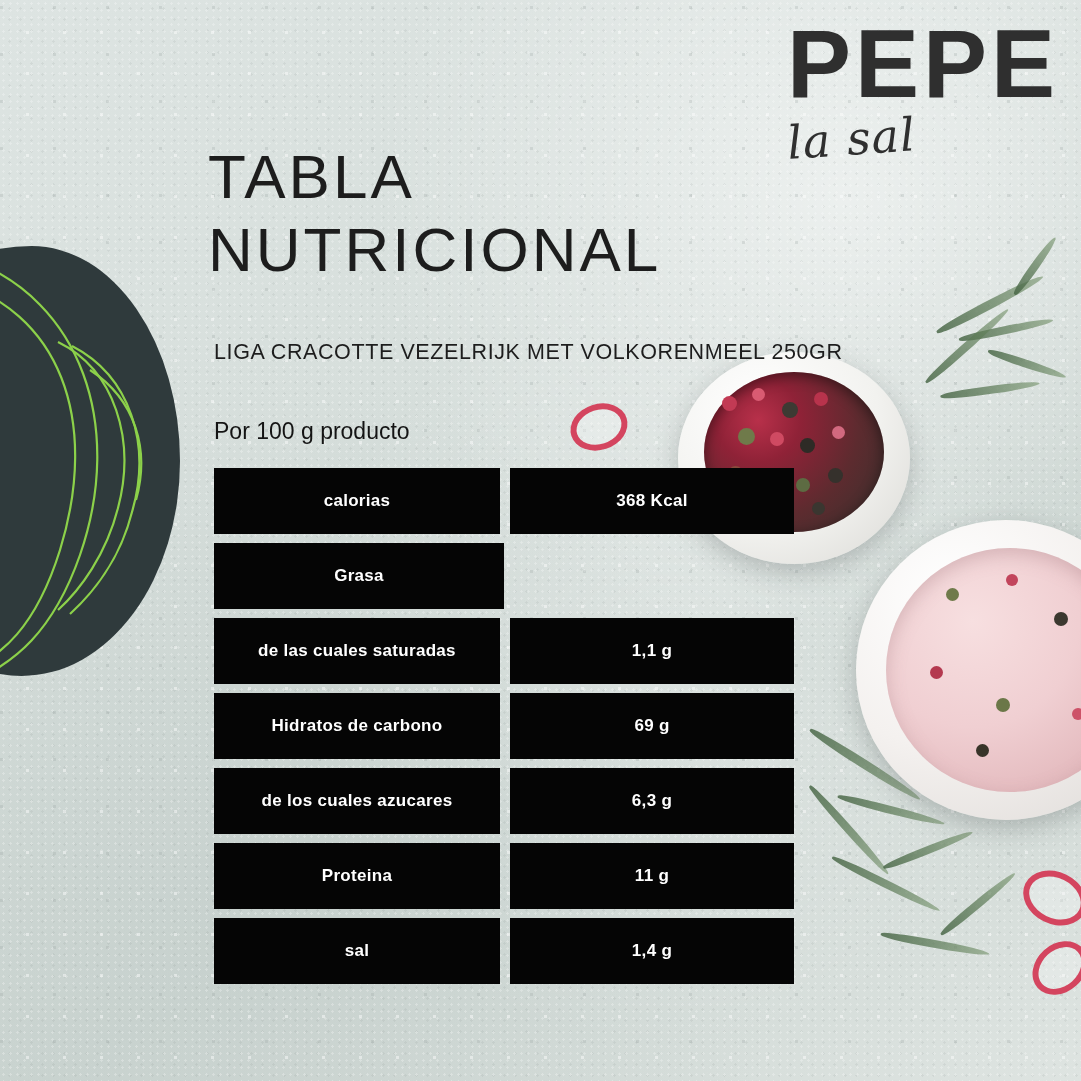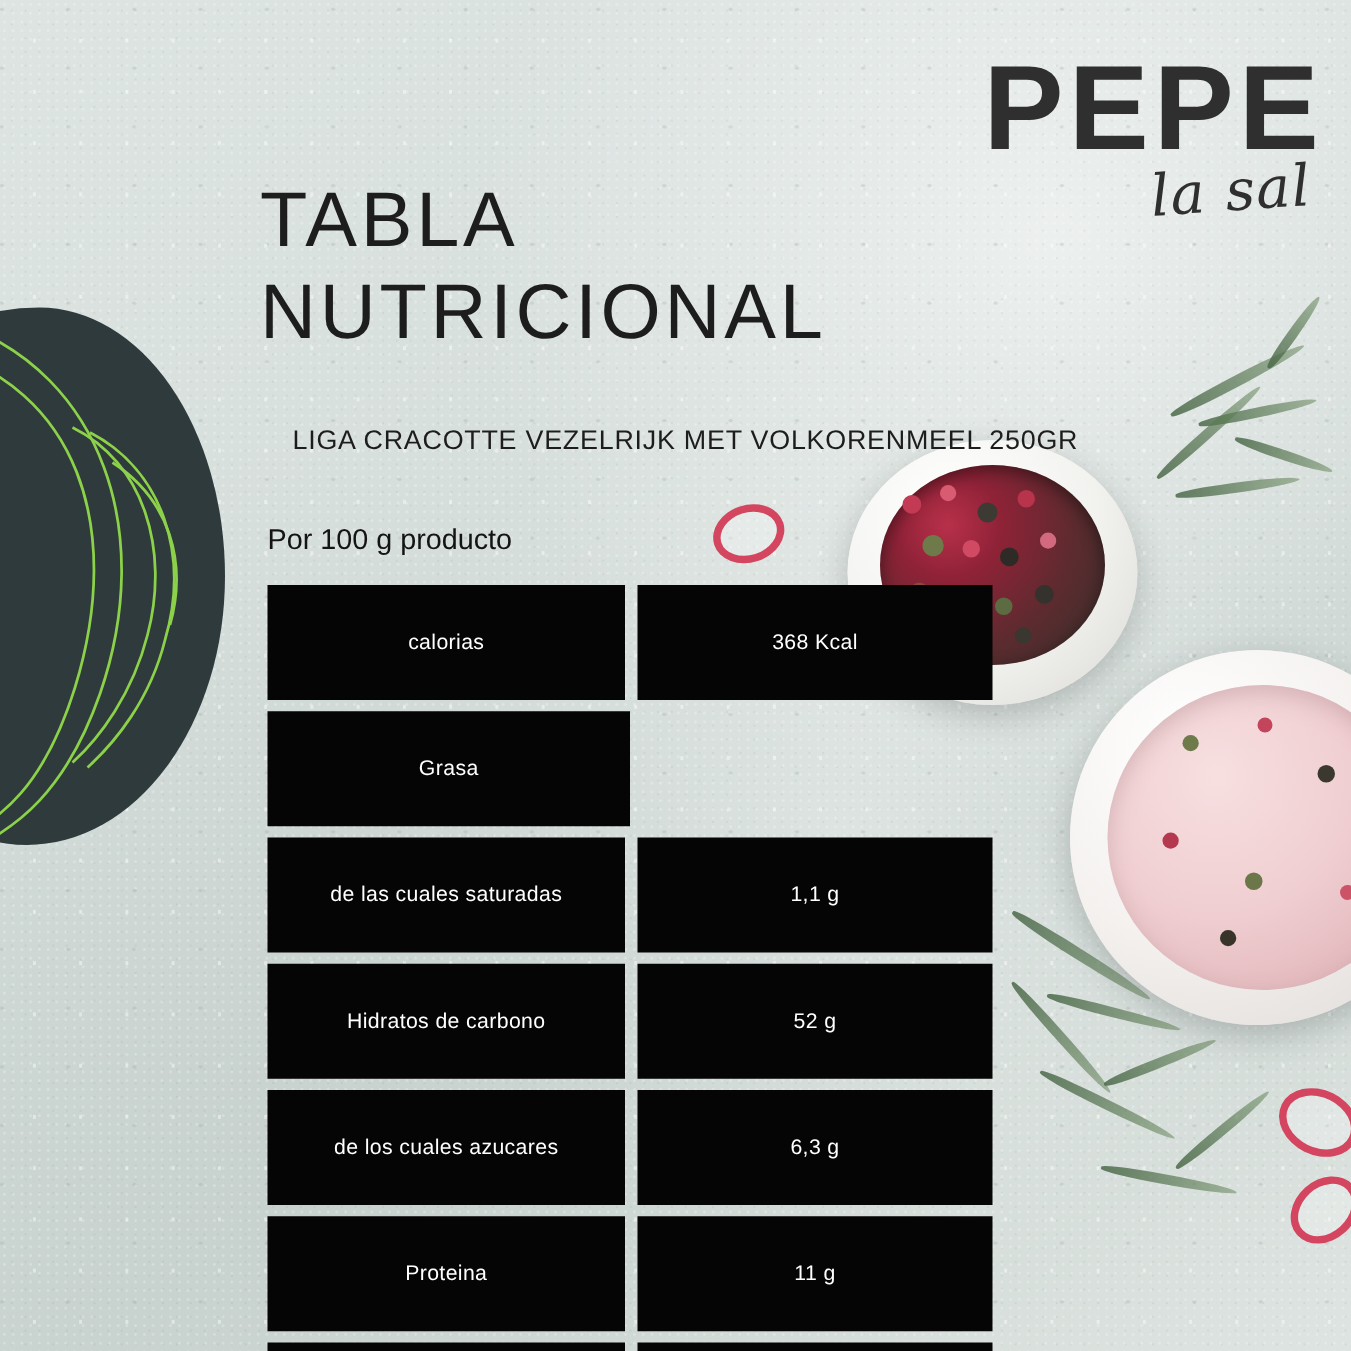--- a/index.html
+++ b/index.html
@@ -117,22 +117,20 @@
     width: 300px;
     height: 430px;
     pointer-events: none;
   }
 
   
   .brand {
     position: absolute;
     right: 22px;
     top: 18px;
-    text-align: right;
-    margin-top: 23px;
   }
   .brand-name {
     font-family: "Liberation Sans", sans-serif;
     font-weight: bold;
     font-size: 96px;
     letter-spacing: 4px;
     color: #2f2f2f;
     line-height: .95;
     margin: 0;
   }
@@ -161,21 +159,20 @@
   .title div { white-space: nowrap; }
 
   .subtitle {
     position: absolute;
     left: 214px;
     top: 340px;
     font-size: 21.5px;
     letter-spacing: .6px;
     color: #1d1d1d;
     font-weight: 500;
-    margin-left: 20px;
   }
 
   .per-label {
     position: absolute;
     left: 214px;
     top: 418px;
     font-size: 23px;
     font-weight: normal;
     color: #141414;
   }
@@ -188,26 +185,26 @@
     width: 580px;
   }
   .trow {
     display: flex;
     gap: 10px;
     margin-bottom: 9px;
   }
   .cell {
     background: #050505;
     color: #ffffff;
-    height: 92px;
+    height: 66px;
     display: flex;
     align-items: center;
     justify-content: center;
     font-size: 17px;
-    font-weight: normal;
+    font-weight: bold;
     letter-spacing: .3px;
   }
   .cell-name { width: 290px; }
   .cell-value { width: 288px; text-align: center; }
 </style>
 </head>
 <body>
 
 <div id="poster">
 
@@ -299,21 +296,21 @@
     </div>
     <div class="trow">
       <div class="cell cell-name">Grasa</div>
     </div>
     <div class="trow">
       <div class="cell cell-name">de las cuales saturadas</div>
       <div class="cell cell-value">1,1 g</div>
     </div>
     <div class="trow">
       <div class="cell cell-name">Hidratos de carbono</div>
-      <div class="cell cell-value">52 g</div>
+      <div class="cell cell-value">69 g</div>
     </div>
     <div class="trow">
       <div class="cell cell-name">de los cuales azucares</div>
       <div class="cell cell-value">6,3 g</div>
     </div>
     <div class="trow">
       <div class="cell cell-name">Proteina</div>
       <div class="cell cell-value">11 g</div>
     </div>
     <div class="trow">

